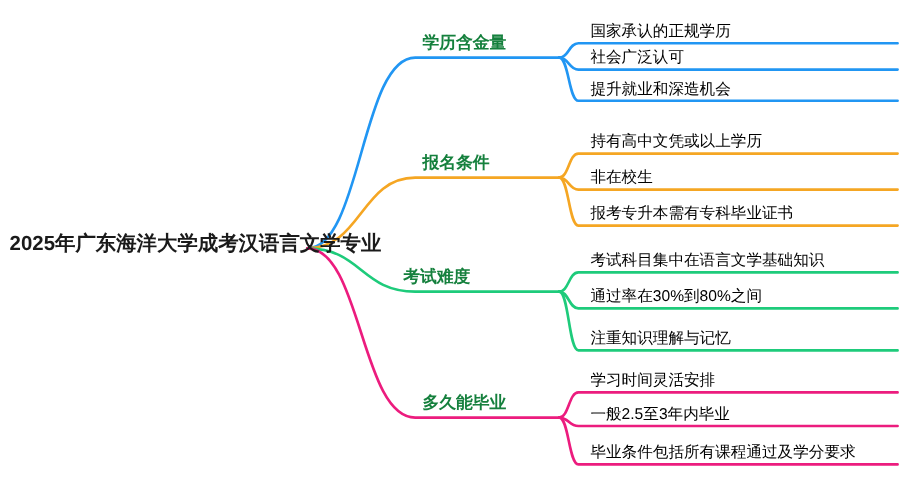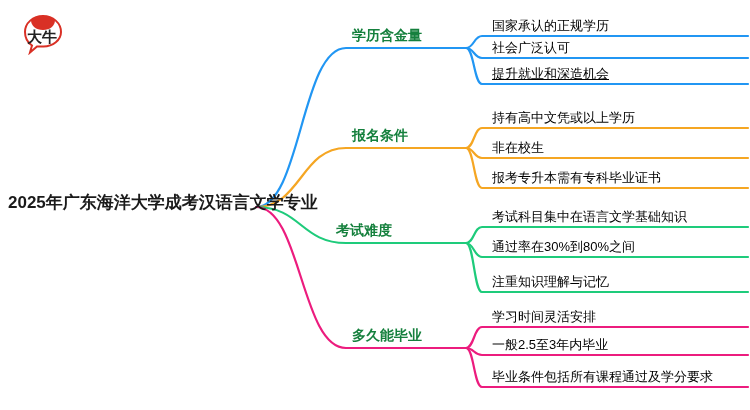--- a/index.html
+++ b/index.html
@@ -111,36 +111,29 @@
       <path d="M 466 243 C 474 243, 474 257, 482 257 L 748 257" stroke="#1ECB7B"></path>
       <path d="M 466 243 C 474 243, 474 292, 482 292 L 748 292" stroke="#1ECB7B"></path>
       <path d="M 256 207 C 301 207, 301 348, 346 348 L 466 348" stroke="#EC1C7E"></path>
       <path d="M 466 348 C 474 348, 474 327, 482 327 L 748 327" stroke="#EC1C7E"></path>
       <path d="M 466 348 C 474 348, 474 355, 482 355 L 748 355" stroke="#EC1C7E"></path>
       <path d="M 466 348 C 474 348, 474 387, 482 387 L 748 387" stroke="#EC1C7E"></path>
     </g>
 </svg>
 
 <div class="logo-block">
-  <div class="logo-mark">
-    <svg width="42" height="42" viewBox="0 0 42 42" xmlns="http://www.w3.org/2000/svg">
-      <path d="M21 3 C31 3 39 10 39 19 C39 27 31 33.5 21.5 33.5 L15 33.5 L8 39.5 L10 32.5 C5.5 29.5 3 24.6 3 19 C3 10 11 3 21 3 Z" fill="#ffffff" stroke="#d93025" stroke-width="2"></path>
-      <path d="M9 7 C13 4.2 17 3 21 3 C25 3 29 4.2 33 7 C33 13 28 17 21 17 C14 17 9 13 9 7 Z" fill="#d93025"></path>
-      <text x="20" y="29" font-family="'Liberation Sans', sans-serif" font-size="15" font-weight="bold" fill="#222" text-anchor="middle">大牛</text>
-    </svg>
-  </div>
 </div>
 
 <div class="root-title">2025年广东海洋大学成考汉语言文学专业</div>
 
 <div id="labels">
     <div class="branch-label" style="left: 352px; top: 27px;">学历含金量</div>
     <div class="leaf-label" style="left: 492px; top: 17px;">国家承认的正规学历</div>
     <div class="leaf-label" style="left: 492px; top: 39px;">社会广泛认可</div>
-    <div class="leaf-label" style="left: 492px; top: 65px; text-decoration: underline;">提升就业和深造机会</div>
+    <div class="leaf-label" style="left: 492px; top: 65px;">提升就业和深造机会</div>
     <div class="branch-label" style="left: 352px; top: 127px;">报名条件</div>
     <div class="leaf-label" style="left: 492px; top: 109px;">持有高中文凭或以上学历</div>
     <div class="leaf-label" style="left: 492px; top: 139px;">非在校生</div>
     <div class="leaf-label" style="left: 492px; top: 169px;">报考专升本需有专科毕业证书</div>
     <div class="branch-label" style="left: 336px; top: 222px;">考试难度</div>
     <div class="leaf-label" style="left: 492px; top: 208px; text-align: center;">考试科目集中在语言文学基础知识</div>
     <div class="leaf-label" style="left: 492px; top: 238px;">通过率在30%到80%之间</div>
     <div class="leaf-label" style="left: 492px; top: 273px;">注重知识理解与记忆</div>
     <div class="branch-label" style="left: 352px; top: 327px;">多久能毕业</div>
     <div class="leaf-label" style="left: 492px; top: 308px;">学习时间灵活安排</div>

